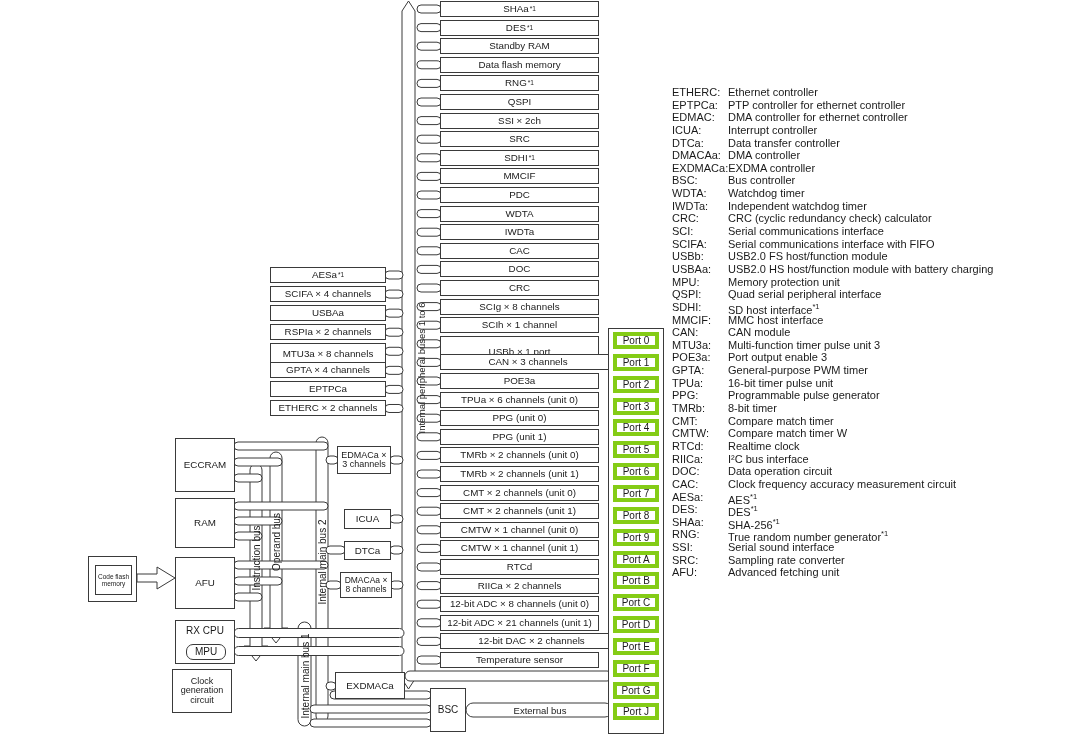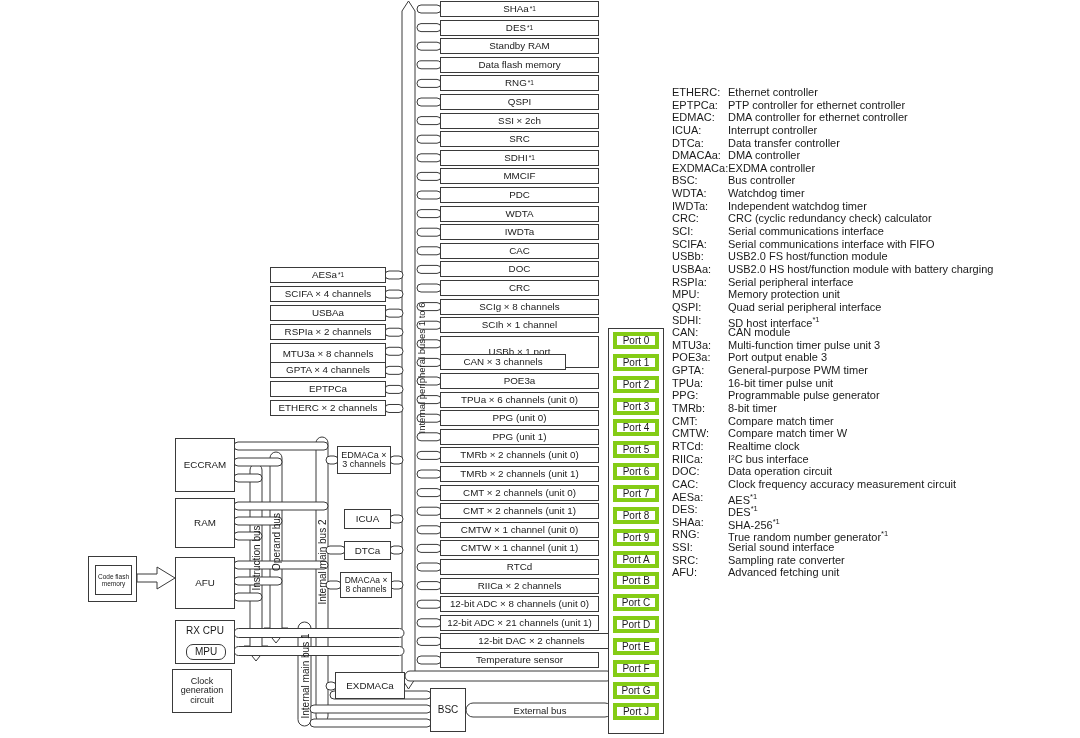--- a/index.html
+++ b/index.html
@@ -177,21 +177,21 @@
       </div>
       <div class="block" style="left: 440px; top: 298.6px; width: 159px; height: 16px;">
         <span>SCIg × 8 channels</span>
       </div>
       <div class="block" style="left: 440px; top: 317.2px; width: 159px; height: 16px;">
         <span>SCIh × 1 channel</span>
       </div>
       <div class="block" style="left: 440px; top: 335.8px; width: 159px; height: 32px;">
         <span>USBb × 1 port</span>
       </div>
-      <div class="block" style="left: 440px; top: 354.4px; width: 126px; height: 16px;">
+      <div class="block" style="left: 440px; top: 354.4px; width: 176px; height: 16px;">
         <span>CAN × 3 channels</span>
       </div>
       <div class="block" style="left: 440px; top: 373px; width: 159px; height: 16px;">
         <span>POE3a</span>
       </div>
       <div class="block" style="left: 440px; top: 391.6px; width: 159px; height: 16px;">
         <span>TPUa × 6 channels (unit 0)</span>
       </div>
       <div class="block" style="left: 440px; top: 410.2px; width: 159px; height: 16px;">
         <span>PPG (unit 0)</span>
@@ -388,36 +388,36 @@
       </div>
       <div class="legend-row">
         <span class="legend-abbr">USBb:</span>
         <span class="legend-desc">USB2.0 FS host/function module</span>
       </div>
       <div class="legend-row">
         <span class="legend-abbr">USBAa:</span>
         <span class="legend-desc">USB2.0 HS host/function module with battery charging</span>
       </div>
       <div class="legend-row">
-        <span class="legend-abbr">RSPIa:</span>
-        <span class="legend-desc">Serial peripheral interface</span>
-      </div>
-      <div class="legend-row">
         <span class="legend-abbr">MPU:</span>
         <span class="legend-desc">Memory protection unit</span>
       </div>
       <div class="legend-row">
         <span class="legend-abbr">QSPI:</span>
         <span class="legend-desc">Quad serial peripheral interface</span>
       </div>
       <div class="legend-row">
         <span class="legend-abbr">SDHI:</span>
         <span class="legend-desc">SD host interface<sup>*1</sup></span>
       </div>
       <div class="legend-row">
+        <span class="legend-abbr">MMCIF:</span>
+        <span class="legend-desc">MMC host interface</span>
+      </div>
+      <div class="legend-row">
         <span class="legend-abbr">CAN:</span>
         <span class="legend-desc">CAN module</span>
       </div>
       <div class="legend-row">
         <span class="legend-abbr">MTU3a:</span>
         <span class="legend-desc">Multi-function timer pulse unit 3</span>
       </div>
       <div class="legend-row">
         <span class="legend-abbr">POE3a:</span>
         <span class="legend-desc">Port output enable 3</span>

